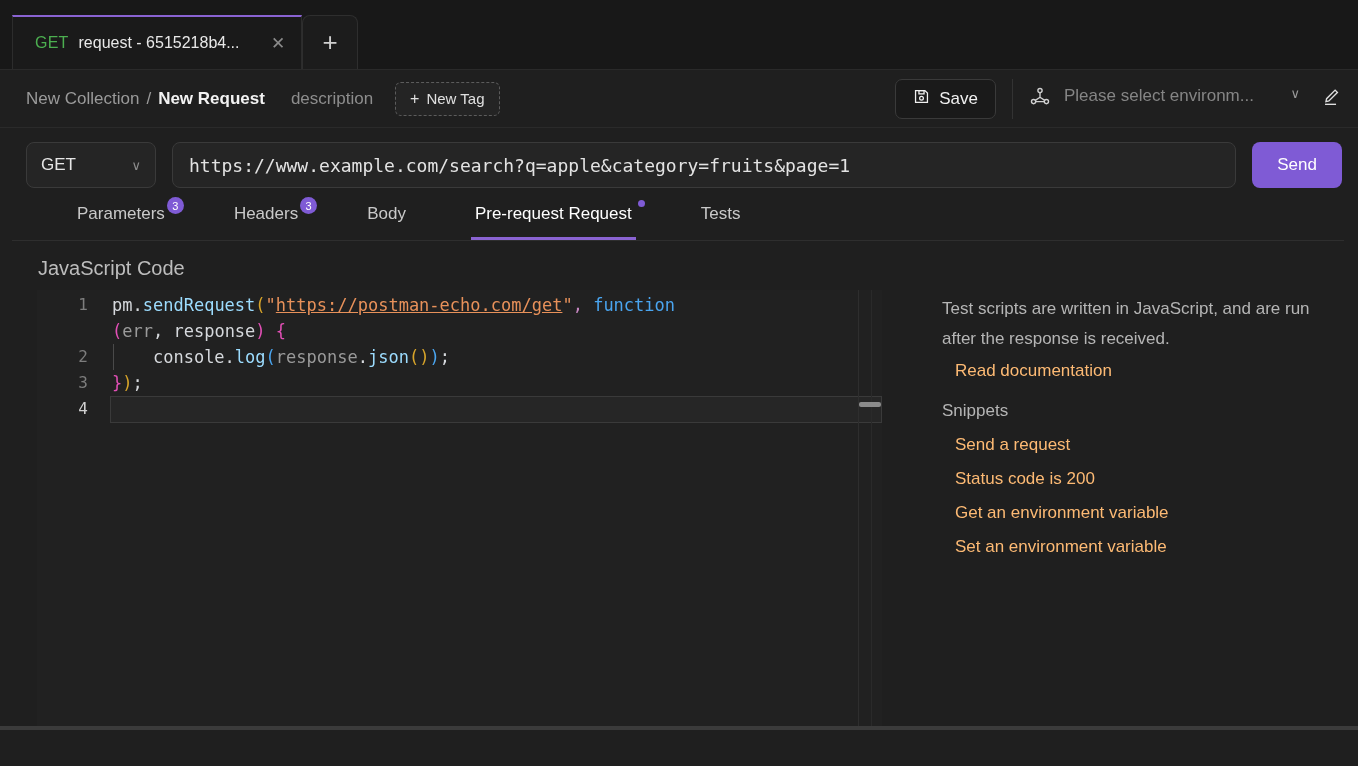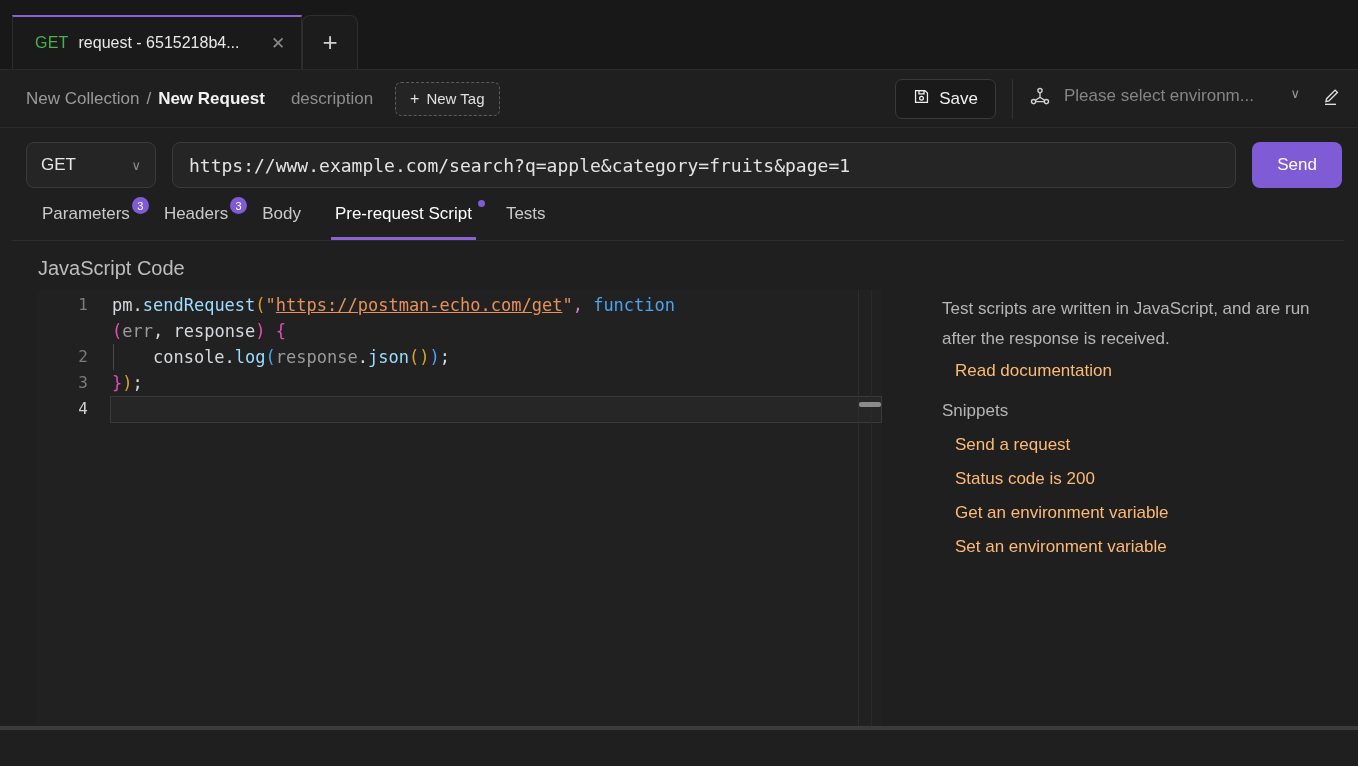--- a/index.html
+++ b/index.html
@@ -228,20 +228,21 @@
     box-sizing: border-box;
   }
   .subtab {
     position: relative;
     padding: 6px 4px 13px 4px;
     font-size: 17px;
     color: #c9c9c9;
     cursor: pointer;
     border-bottom: 3px solid transparent;
     white-space: nowrap;
+    margin-left: 35px;
   }
   .subtab.active {
     color: #ffffff;
     border-bottom-color: #8a63d2;
   }
   .badge {
     position: absolute;
     top: -1px;
     right: -15px;
     background: #7f5bd5;
@@ -487,21 +488,21 @@
       <span class="badge">3</span>
     </div>
     <div class="subtab">
       <span>Headers</span>
       <span class="badge">3</span>
     </div>
     <div class="subtab">
       <span>Body</span>
     </div>
     <div class="subtab active">
-      <span>Pre-request Script</span>
+      <span>Pre-request Request</span>
       <span class="dot"></span>
     </div>
     <div class="subtab">
       <span>Tests</span>
     </div>
   </div>
 
   <div class="panel-title">JavaScript Code</div>
 
   <div class="content">

